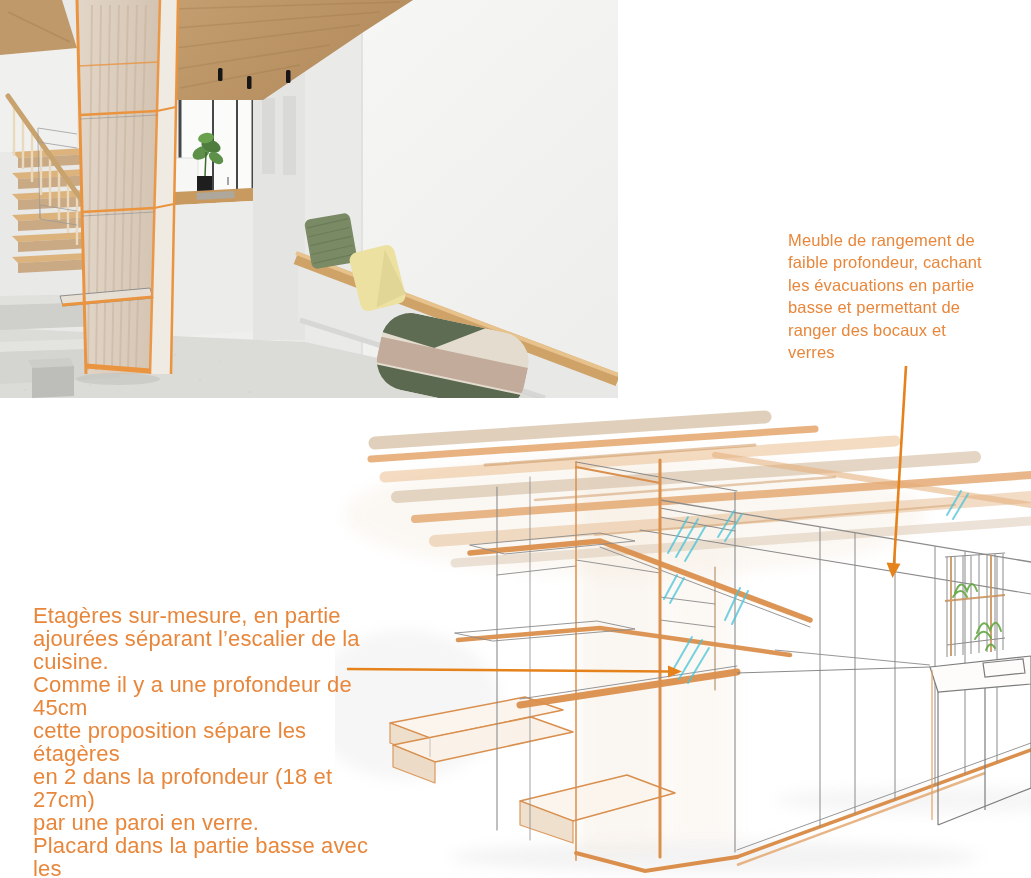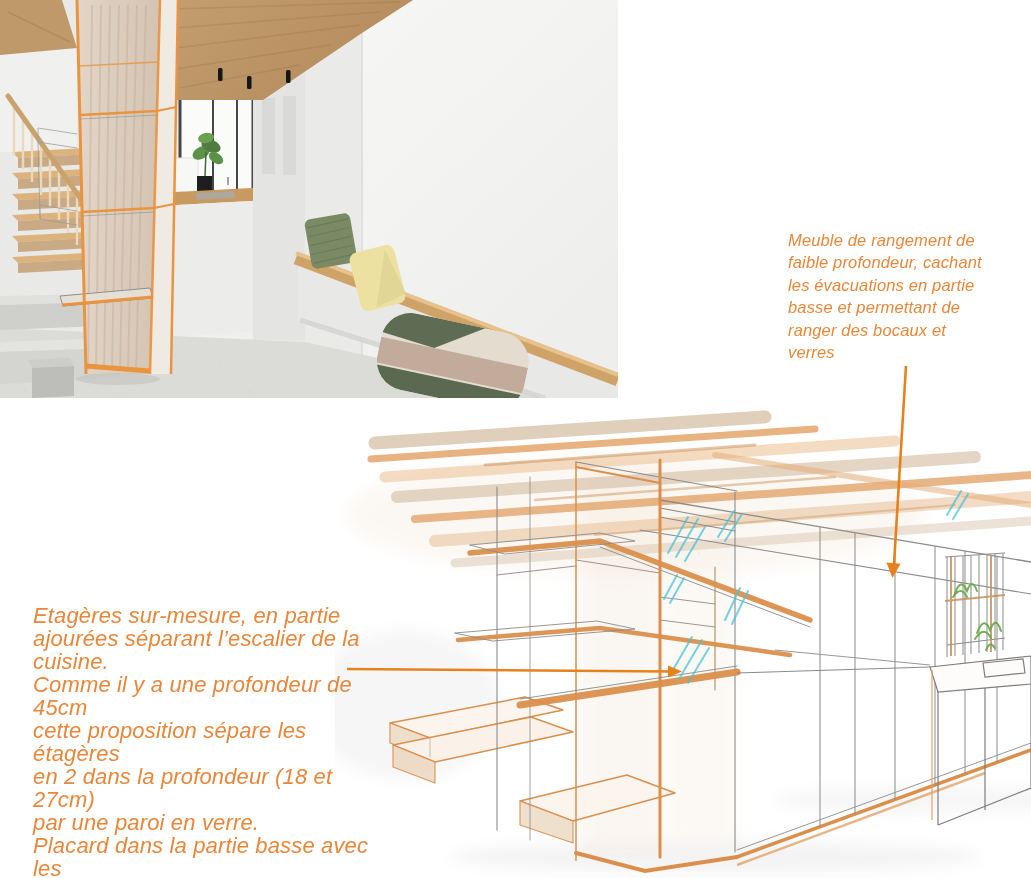--- a/index.html
+++ b/index.html
@@ -7,21 +7,21 @@
        font-family:"Liberation Sans",sans-serif;}
   .page{position:absolute;inset:0;background:var(--page-bg,#fff);}
 
   .render-photo{position:absolute;left:0;top:0;width:618px;height:398px;}
   .render-photo svg{display:block;}
 
   .sketch-figure{position:absolute;left:335px;top:405px;width:696px;height:473px;}
   .sketch-figure svg{display:block;}
 
   .note{position:absolute;white-space:pre-line;color:var(--accent-text,#e8873b);
-        letter-spacing:.15px;font-style:italic;}
+        letter-spacing:.15px;}
   .note-storage{left:788px;top:229px;font-size:16.5px;line-height:22.4px;width:235px;}
   .note-shelves{left:33px;top:604px;font-size:22px;line-height:23px;width:340px;}
 
   .annotation-layer{position:absolute;left:0;top:0;width:1031px;height:878px;
                     pointer-events:none;}
 </style>
 </head>
 <body>
 
 <div class="page">

